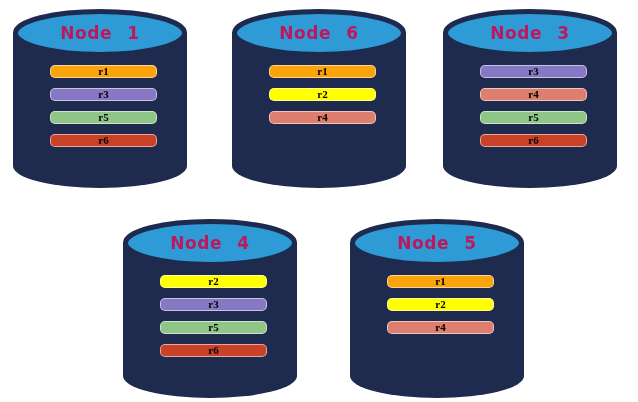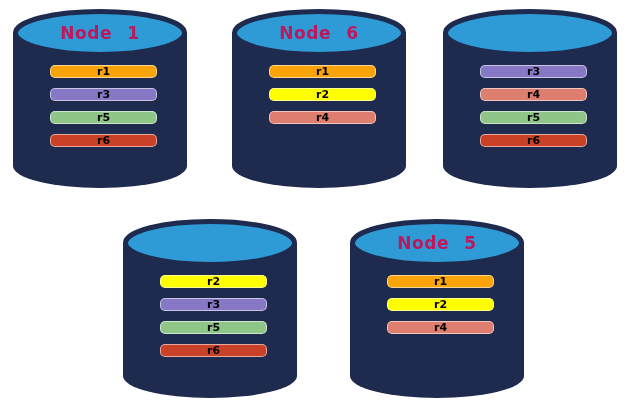--- a/index.html
+++ b/index.html
@@ -7,21 +7,21 @@
     position:relative;width:638px;height:402px;background:#ffffff;overflow:hidden;
     font-family:"DejaVu Sans","Liberation Sans",sans-serif;
   }
   .node{position:absolute;width:176px;height:182px;}
   .cyl{position:absolute;left:0;top:0;width:176px;height:182px;display:block;}
   .node-label{
     position:absolute;left:0;right:0;top:12px;height:26px;line-height:26px;
     text-align:center;color:#be185d;font-weight:bold;font-size:17px;
     word-spacing:9px;letter-spacing:0.5px;
   }
-  .bars{position:absolute;left:38px;right:31px;top:57px;}
+  .bars{position:absolute;left:38px;right:31px;top:57px;font-family:Liberation Serif, serif;}
   .bar{
     height:13px;margin-bottom:10px;border-radius:5px;
     border:1px solid rgba(255,255,255,0.55);
     box-sizing:border-box;
     display:flex;align-items:center;justify-content:center;
     font-size:11px;line-height:11px;font-weight:bold;color:#000000;
   }
   .bar span{display:block;}
 </style>
 </head>
@@ -71,20 +71,21 @@
         </div>
     </div>
   </div>
 
   <div class="node" style="left:442px;top:8px;">
     <svg class="cyl" viewBox="0 0 176 182">
       <ellipse cx="88" cy="158" rx="87" ry="22" fill="#1E2A4E"></ellipse>
       <rect x="1" y="24" width="174" height="134" fill="#1E2A4E"></rect>
       <ellipse cx="88" cy="25" rx="84.5" ry="21.5" stroke-width="5" fill="#2E9AD6" stroke="#1E2A4E"></ellipse>
     </svg>
+    <div class="node-label">Node 3</div>
     <div class="bars">
       <div class="bar" style="background: rgb(134, 120, 196);">
           <span>r3</span>
         </div>
       <div class="bar" style="background: rgb(222, 126, 110);">
           <span>r4</span>
         </div>
       <div class="bar" style="background: rgb(143, 198, 135);">
           <span>r5</span>
         </div>
@@ -93,20 +94,21 @@
         </div>
     </div>
   </div>
 
   <div class="node" style="left:122px;top:218px;">
     <svg class="cyl" viewBox="0 0 176 182">
       <ellipse cx="88" cy="158" rx="87" ry="22" fill="#1E2A4E"></ellipse>
       <rect x="1" y="24" width="174" height="134" fill="#1E2A4E"></rect>
       <ellipse cx="88" cy="25" rx="84.5" ry="21.5" stroke-width="5" fill="#2E9AD6" stroke="#1E2A4E"></ellipse>
     </svg>
+    <div class="node-label">Node 4</div>
     <div class="bars">
       <div class="bar" style="background: rgb(255, 255, 0);">
           <span>r2</span>
         </div>
       <div class="bar" style="background: rgb(134, 120, 196);">
           <span>r3</span>
         </div>
       <div class="bar" style="background: rgb(143, 198, 135);">
           <span>r5</span>
         </div>

